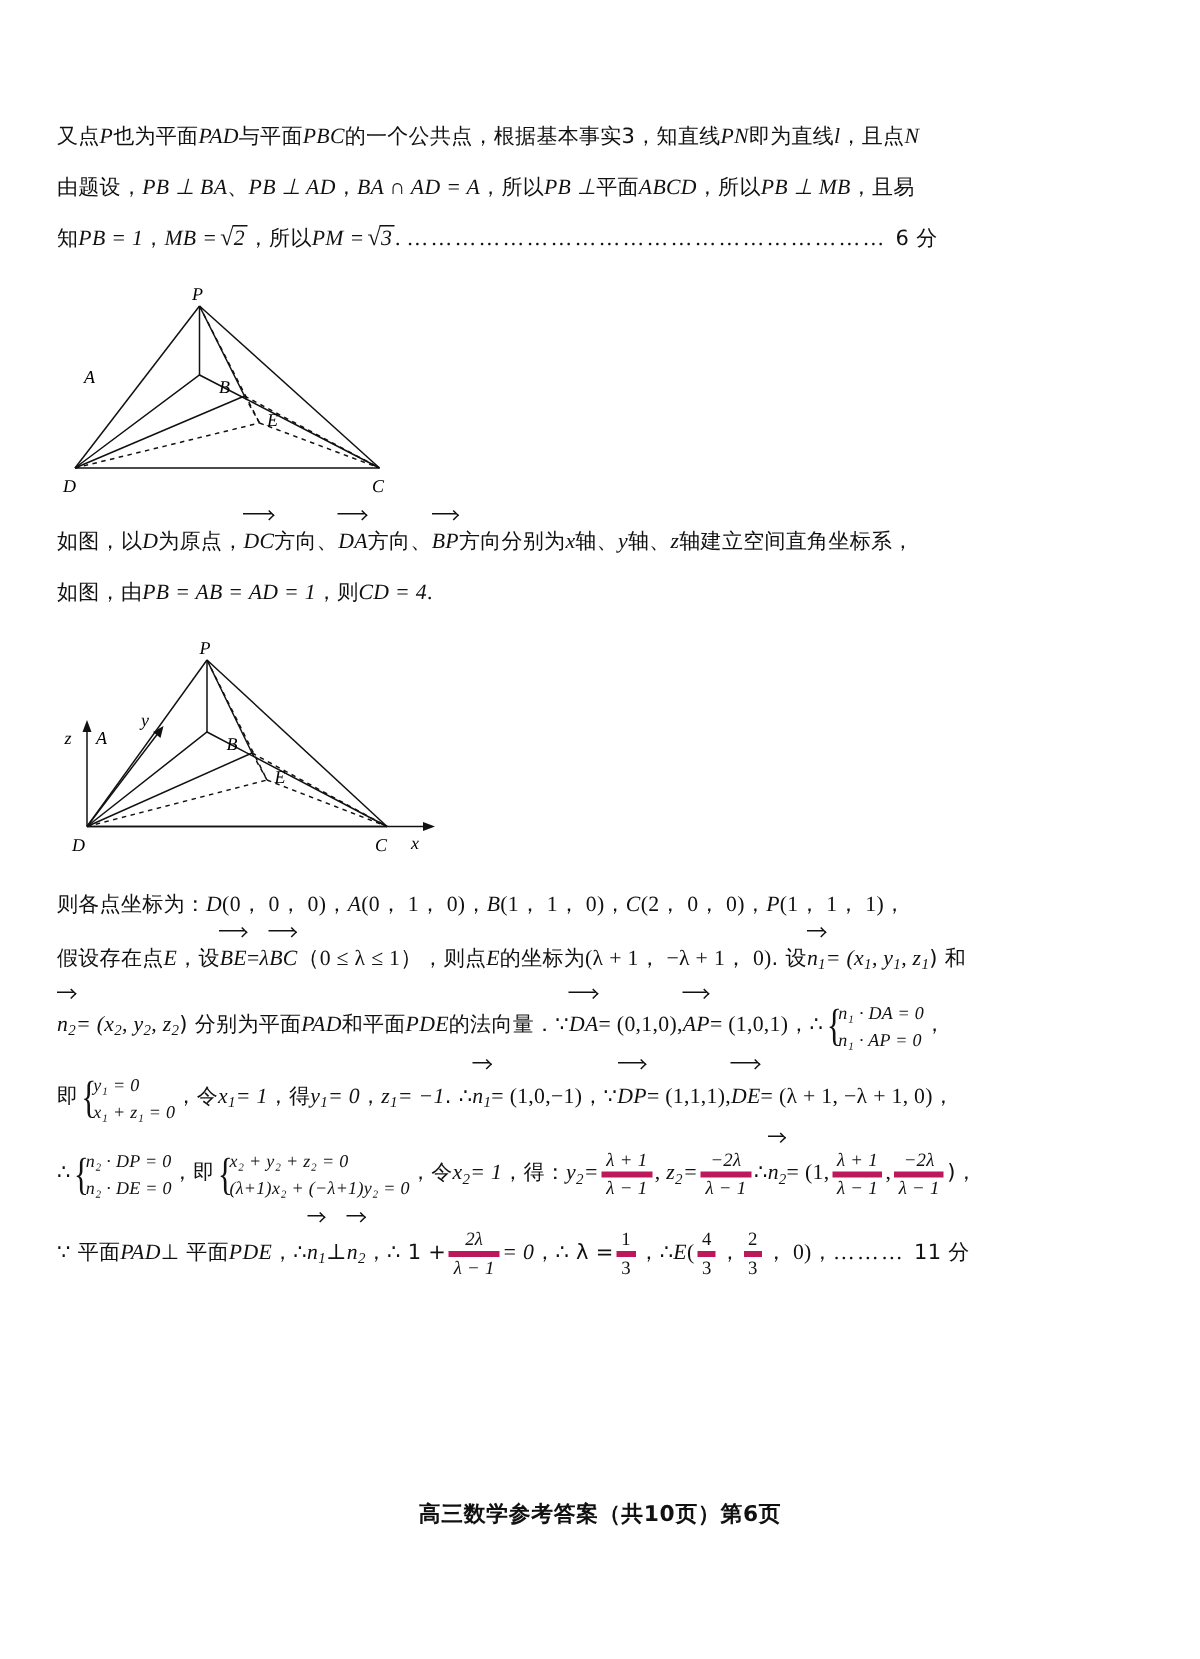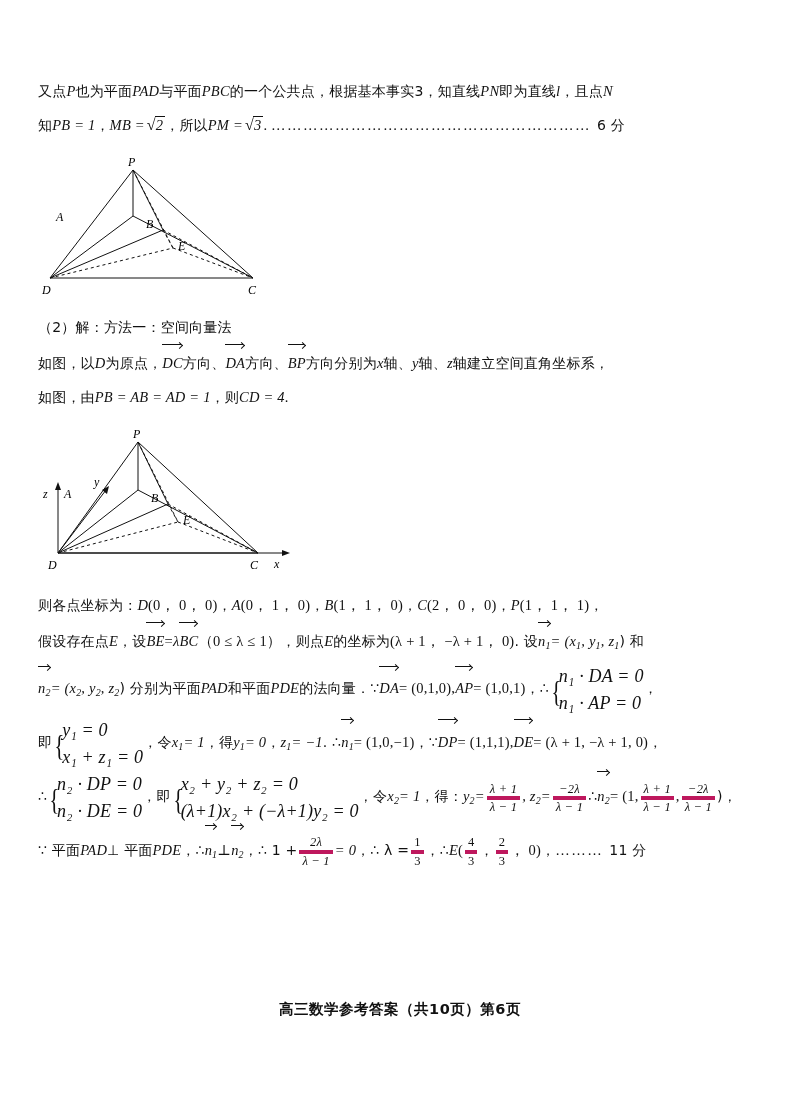--- a/index.html
+++ b/index.html
@@ -75,21 +75,21 @@
     line-height: 1.15;
     margin: 0 2px;
   }
   .frac .num { display: block; padding: 0 3px; border-bottom: 4px solid #be185d; }
   .frac .den { display: block; padding: 0 3px; }
   .brace {
     display: inline-block;
     position: relative;
     vertical-align: middle;
     padding-left: 10px;
-    font-size: 18px;
+    font-size: 12px;
     line-height: 1.5;
     text-align: left;
   }
   .brace::before {
     content: "{";
     position: absolute;
     left: 0; top: 50%;
     transform: translateY(-50%) scaleX(0.7);
     font-size: 30px;
     font-family: "Liberation Serif", serif;
@@ -112,20 +112,23 @@
 <body>
 
 <div class="page">
   <div class="content">
 
     <div class="line">
       <span class="cn">又点</span><span class="it">P</span><span class="cn">也为平面</span><span class="it">PAD</span><span class="cn">与平面</span><span class="it">PBC</span><span class="cn">的一个公共点，根据基本事实3，知直线</span><span class="it">PN</span><span class="cn">即为直线</span><span class="it">l</span><span class="cn">，且点</span><span class="it">N</span>
     </div>
 
 
+    <div class="line">
+      <span class="cn">由题设，</span><span class="it">PB ⊥ BA</span><span class="cn">、</span><span class="it">PB ⊥ AD</span><span class="cn">，</span><span class="it">BA ∩ AD = A</span><span class="cn">，所以</span><span class="it">PB ⊥</span><span class="cn">平面</span><span class="it">ABCD</span><span class="cn">，所以</span><span class="it">PB ⊥ MB</span><span class="cn">，且易</span>
+    </div>
 
     <div class="line">
       <span class="cn">知</span><span class="it">PB = 1</span><span class="cn">，</span><span class="it">MB =</span><span class="sqrt"><span class="rad">√</span><span class="val it">2</span></span><span class="cn">，所以</span><span class="it">PM =</span><span class="sqrt"><span class="rad">√</span><span class="val it">3</span></span><span>.</span>
       <span class="dots">……………………………………………………</span><span class="cn score">6 分</span>
     </div>
 
     <div class="figure" style="height:150px; margin-top:16px;">
       <svg width="280" height="150" viewBox="0 0 280 150">
 
         <polyline points="12,120 95,58 215,120 12,120" fill="none" stroke="#111" stroke-width="1"></polyline>
@@ -142,23 +145,20 @@
         <line x1="135" y1="90" x2="215" y2="120" stroke="#111" stroke-width="1" stroke-dasharray="3,3"></line>
         <text x="90" y="8" font-size="12" font-style="italic" font-family="Liberation Serif, serif">P</text>
         <text x="108" y="70" font-size="12" font-style="italic" font-family="Liberation Serif, serif">B</text>
         <text x="140" y="92" font-size="12" font-style="italic" font-family="Liberation Serif, serif">E</text>
         <text x="18" y="63" font-size="12" font-style="italic" font-family="Liberation Serif, serif">A</text>
         <text x="4" y="136" font-size="12" font-style="italic" font-family="Liberation Serif, serif">D</text>
         <text x="210" y="136" font-size="12" font-style="italic" font-family="Liberation Serif, serif">C</text>
       </svg>
     </div>
 
-    <div class="line" style="margin-top:2px;">
-      <span class="cn">（2）解：方法一：空间向量法</span>
-    </div>
 
     <div class="line">
       <span class="cn">如图，以</span><span class="it">D</span><span class="cn">为原点，</span><span class="vecwrap it">DC</span><span class="cn">方向、</span><span class="vecwrap it">DA</span><span class="cn">方向、</span><span class="vecwrap it">BP</span><span class="cn">方向分别为</span><span class="it">x</span><span class="cn">轴、</span><span class="it">y</span><span class="cn">轴、</span><span class="it">z</span><span class="cn">轴建立空间直角坐标系，</span>
     </div>
 
     <div class="line">
       <span class="cn">如图，由</span><span class="it">PB = AB = AD = 1</span><span class="cn">，则</span><span class="it">CD = 4</span><span>.</span>
     </div>
 
     <div class="figure" style="height:160px; margin-top:14px;">

